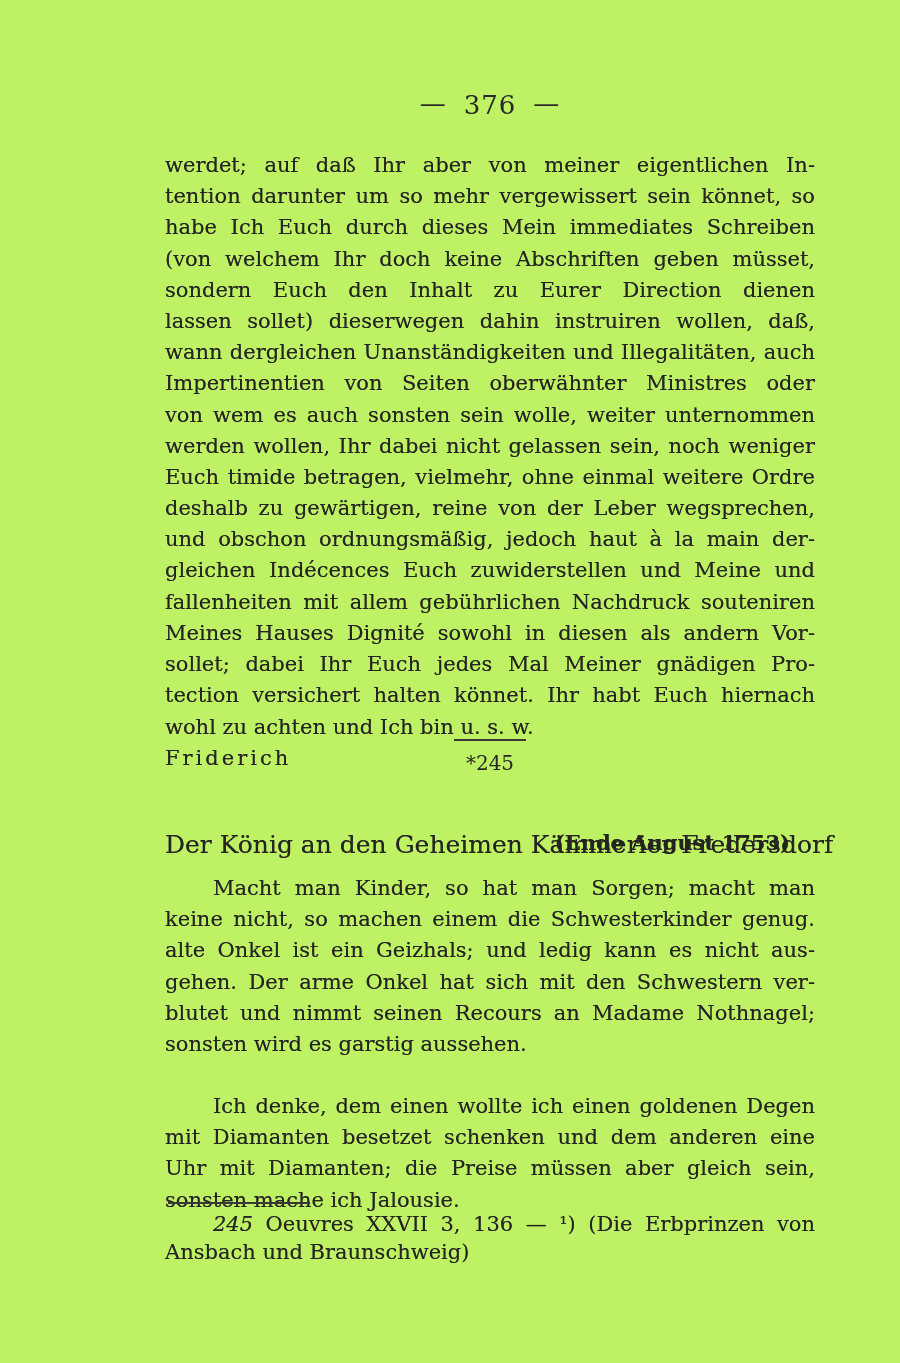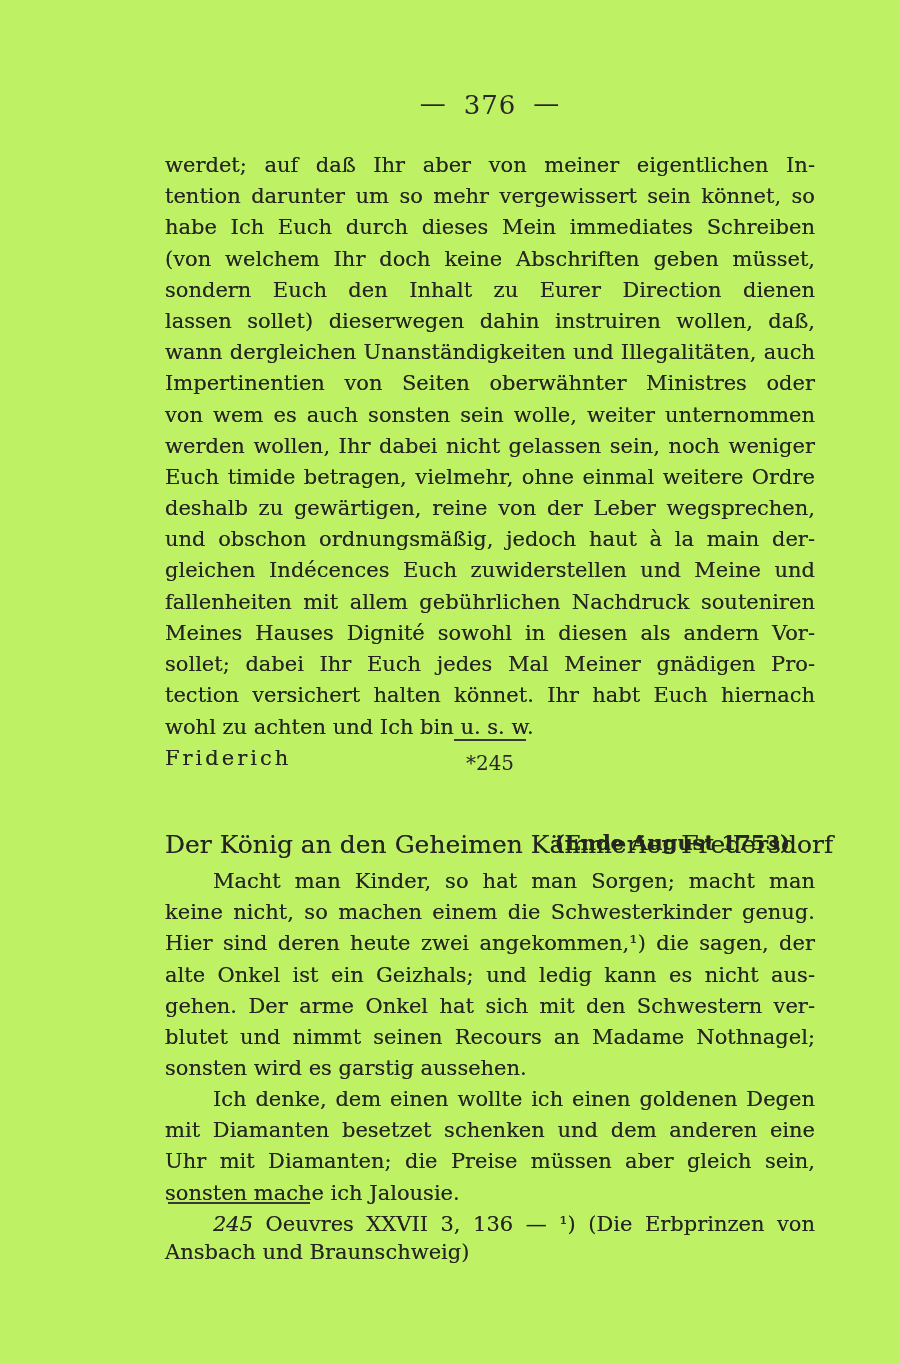--- a/index.html
+++ b/index.html
@@ -34,21 +34,21 @@
   .block { position: absolute; left: 0; width: 650px; }
   .tline {
     height: 31.2px;
     line-height: 31.2px;
     font-size: 21px;
     white-space: nowrap;
     text-align: justify;
     text-align-last: justify;
     text-shadow: 0 0 0.4px rgba(20,18,16,0.55);
   }
-  .indent-first .tline:first-child { text-indent: 48px; }
+  .indent-first .tline:first-child { text-indent: 48px; margin-top: 7px; }
   .last-left .tline:last-child { text-align-last: left; }
   .cont { top: 150px; }
   
   .closing {
     position: absolute;
     top: 712px; left: 0; width: 650px;
     height: 31.2px; line-height: 31.2px;
     font-size: 21px;
     display: flex; justify-content: space-between;
     text-shadow: 0 0 0.4px rgba(20,18,16,0.55);
@@ -157,21 +157,20 @@
 
     <div class="secnum">*245</div>
 
     <div class="sectitle">Der König an den Geheimen Kämmerier Fredersdorf</div>
 
     <div class="secdate">(Ende August 1753)</div>
 
     <div class="block p1 indent-first last-left">
         <div class="tline">Macht man Kinder, so hat man Sorgen; macht man</div>
         <div class="tline">keine nicht, so machen einem die Schwesterkinder genug.</div>
-        <div class="tline">Hier sind deren heute zwei angekommen,¹) die sagen, der</div>
         <div class="tline">alte Onkel ist ein Geizhals; und ledig kann es nicht aus-</div>
         <div class="tline">gehen.  Der arme Onkel hat sich mit den Schwestern ver-</div>
         <div class="tline">blutet und nimmt seinen Recours an Madame Nothnagel;</div>
         <div class="tline">sonsten wird es garstig aussehen.</div>
       </div>
 
     <div class="block p2 indent-first last-left">
         <div class="tline">Ich denke, dem einen wollte ich einen goldenen Degen</div>
         <div class="tline">mit Diamanten besetzet schenken und dem anderen eine</div>
         <div class="tline">Uhr mit Diamanten; die Preise müssen aber gleich sein,</div>

